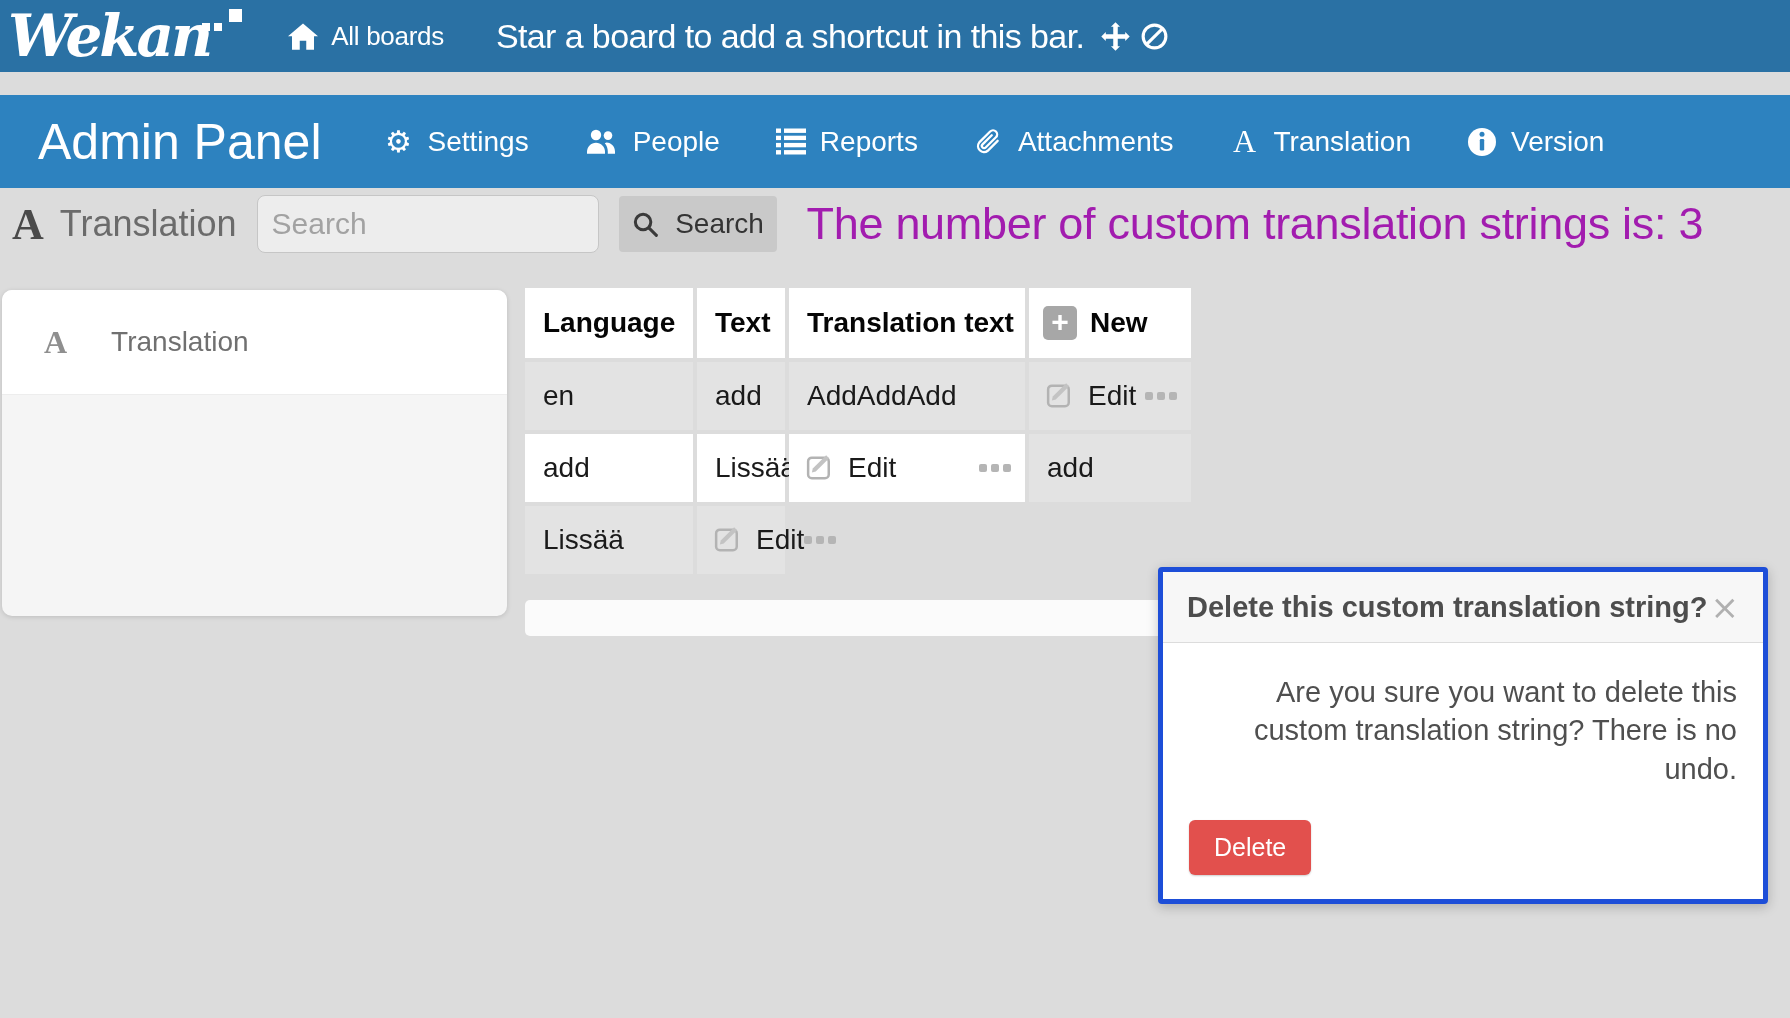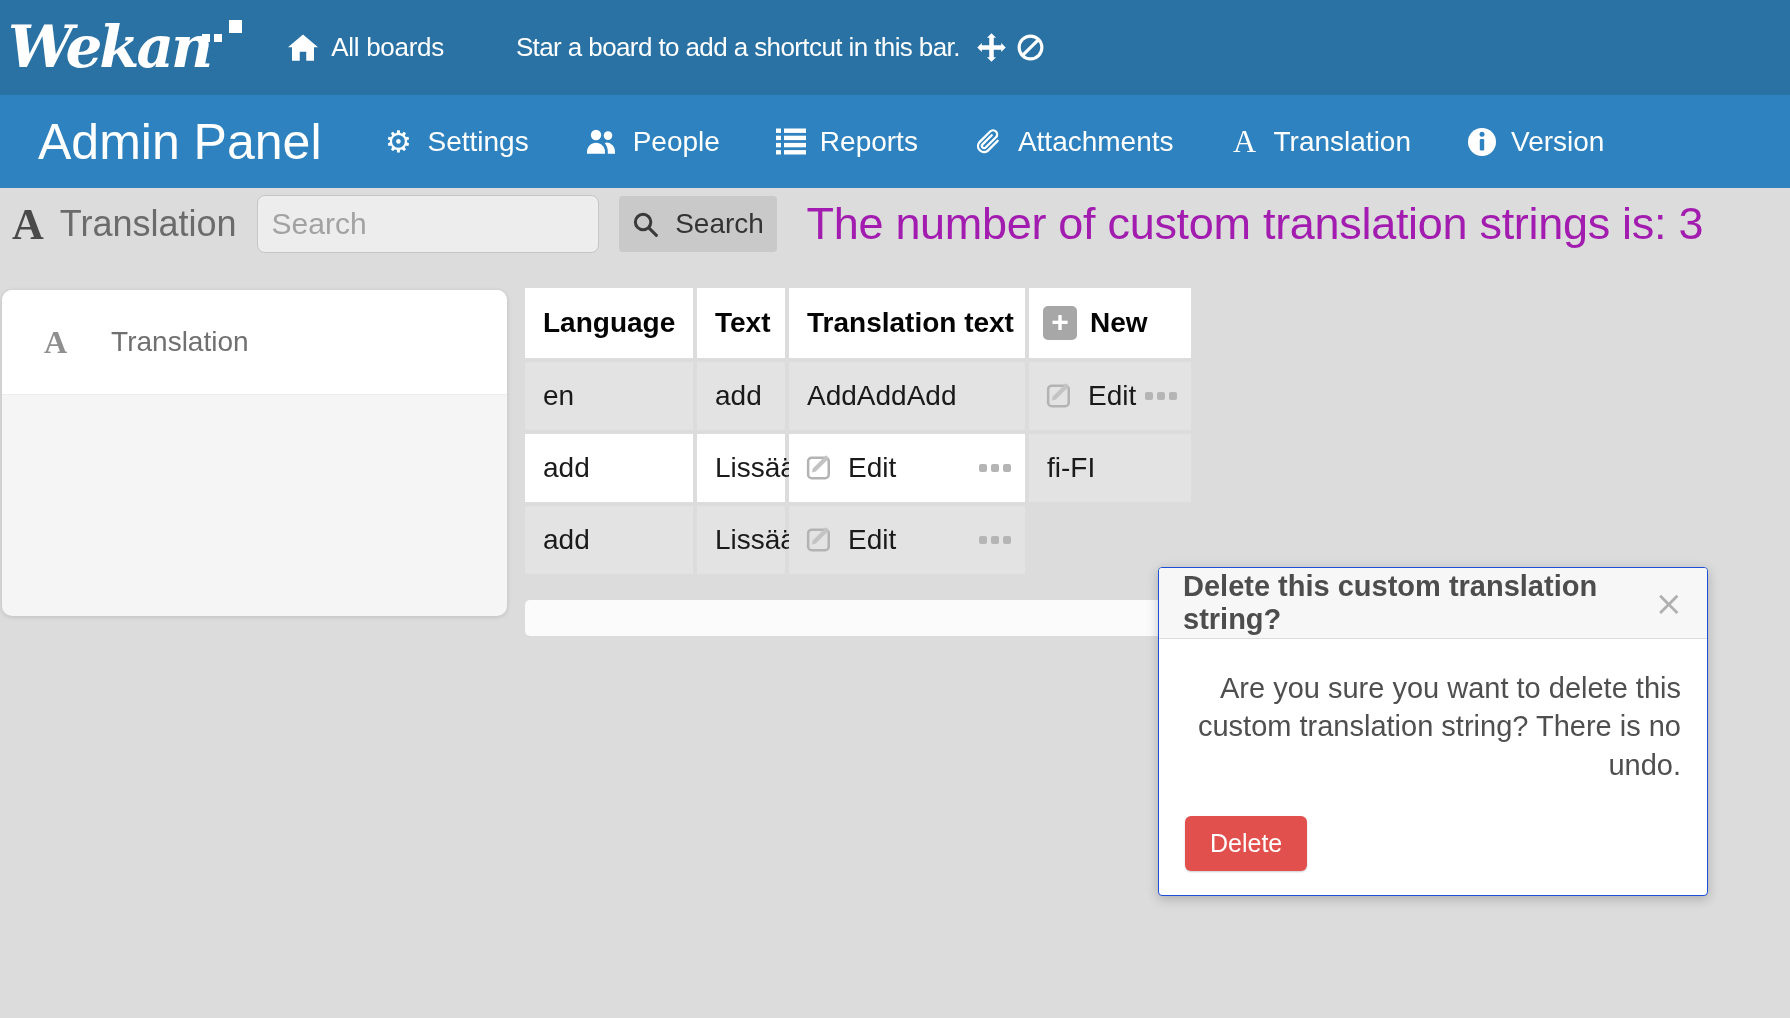--- a/index.html
+++ b/index.html
@@ -1,31 +1,31 @@
 <!DOCTYPE html>
 <html><head>
 <meta charset="utf-8">
 <style>
   html,body{margin:0;padding:0;background:#dcdcdc;}
   .screen{position:relative;width:1790px;height:1018px;background:#dcdcdc;overflow:hidden;
           font-family:"Liberation Sans",sans-serif;-webkit-font-smoothing:antialiased;}
 
   
-  .topbar{position:absolute;left:0;top:0;width:100%;height:95px;background:#2a71a4;
+  .topbar{position:absolute;left:0;top:0;width:100%;height:72px;background:#2a71a4;
           display:flex;align-items:center;color:#fff;}
   .logo{position:relative;margin-left:8px;cursor:pointer;display:inline-block;padding-right:34px;}
   .logo-text{font-family:"DejaVu Serif",serif;font-style:italic;font-weight:bold;
              font-size:58px;letter-spacing:-3px;line-height:95px;}
   .logo-px{position:absolute;background:#fff;}
   .logo-px1{width:13px;height:13px;right:2px;top:20px;}
   .logo-px2{width:8px;height:8px;right:22px;top:34px;}
   .logo-px3{width:8px;height:8px;right:34px;top:34px;}
   .tb-item{display:flex;align-items:center;gap:13px;font-size:26px;letter-spacing:-0.3px;}
   .all-boards{margin-left:44px;cursor:pointer;}
-  .tb-hint{margin-left:72px;font-size:26px;letter-spacing:-0.6px;}
+  .tb-hint{margin-left:52px;font-size:34px;letter-spacing:-0.6px;}
   .tb-icons{display:flex;align-items:center;gap:9px;margin-left:16px;}
   .tb-icons span{display:inline-flex;}
 
   
   .adminbar{position:absolute;left:0;top:95px;width:100%;height:93px;background:#2d82bf;
             display:flex;align-items:center;color:#fff;}
   .admin-title{margin-left:38px;font-size:50px;}
   .admin-nav{display:flex;align-items:center;margin-left:62px;gap:56px;}
   .nav-item{display:flex;align-items:center;gap:14px;font-size:28px;cursor:pointer;}
   .nav-item .nicon{display:inline-flex;align-items:center;justify-content:center;min-width:30px;}
@@ -70,22 +70,22 @@
   .rA{background:#e3e3e3;}
   .rB{background:#ffffff;}
   .acell{padding-left:16px;padding-right:14px;}
   .edit-btn{display:flex;align-items:flex-start;gap:13px;cursor:pointer;}
   .dots{margin-left:auto;display:flex;gap:4px;cursor:pointer;}
   .dots i{width:8px;height:8px;border-radius:2px;background:#b5b5b5;display:block;}
   .table-strip{position:absolute;left:525px;top:600px;width:666px;height:36px;
                background:#fbfbfb;border-radius:5px;}
 
   
-  .popup{position:absolute;left:1158px;top:567px;width:550px;background:#fff;
-         border:1px solid #1d4ed8;border-radius:4px;box-shadow:0 3px 12px rgba(0,0,0,.22);
+  .popup{position:absolute;left:1158px;top:567px;width:610px;background:#fff;
+         border:5px solid #1d4ed8;border-radius:4px;box-shadow:0 3px 12px rgba(0,0,0,.22);
          z-index:10;box-sizing:border-box;}
   .popup-header{height:70px;background:#f7f7f7;border-bottom:1px solid #dcdcdc;
                 border-radius:3px 3px 0 0;display:flex;align-items:center;padding:0 24px;}
   .popup-title{flex:1;font-size:29px;font-weight:bold;color:#4d4d4d;}
   .popup-close{font-size:34px;color:#b0b0b0;cursor:pointer;line-height:1;font-weight:400;
                font-family:"DejaVu Sans",sans-serif;}
   .popup-body{padding:30px 26px 24px;}
   .popup-text{font-size:29px;color:#4f4f4f;line-height:1.32;max-width:565px;text-align:right;}
   .delete-btn{margin-top:32px;background:#e2504d;color:#fff;border:none;border-radius:6px;
               font-size:25px;padding:13px 25px;font-family:"Liberation Sans",sans-serif;
@@ -252,21 +252,20 @@
         </span>
         <span>Edit</span>
       </span>
       <span class="dots">
           <i></i>
           <i></i>
           <i></i>
         </span>
     </div>
 
-    <div class="tcell rA">fi-FI</div>
     <div class="tcell rA">add</div>
     <div class="tcell rA">Lissää</div>
     <div class="tcell rA acell">
       <span class="edit-btn">
         <span>
           <svg width="30" height="30" viewBox="0 0 24 24">
             <rect x="2.5" y="4.5" width="16.5" height="16.5" rx="3" fill="none" stroke="#b3b3b3" stroke-width="2"></rect>
             <path d="M8.6 15.6l-3.1.7.7-3.1L16.9 2.5l2.4 2.4z" fill="#c3c3c3"></path>
           </svg>
         </span>

